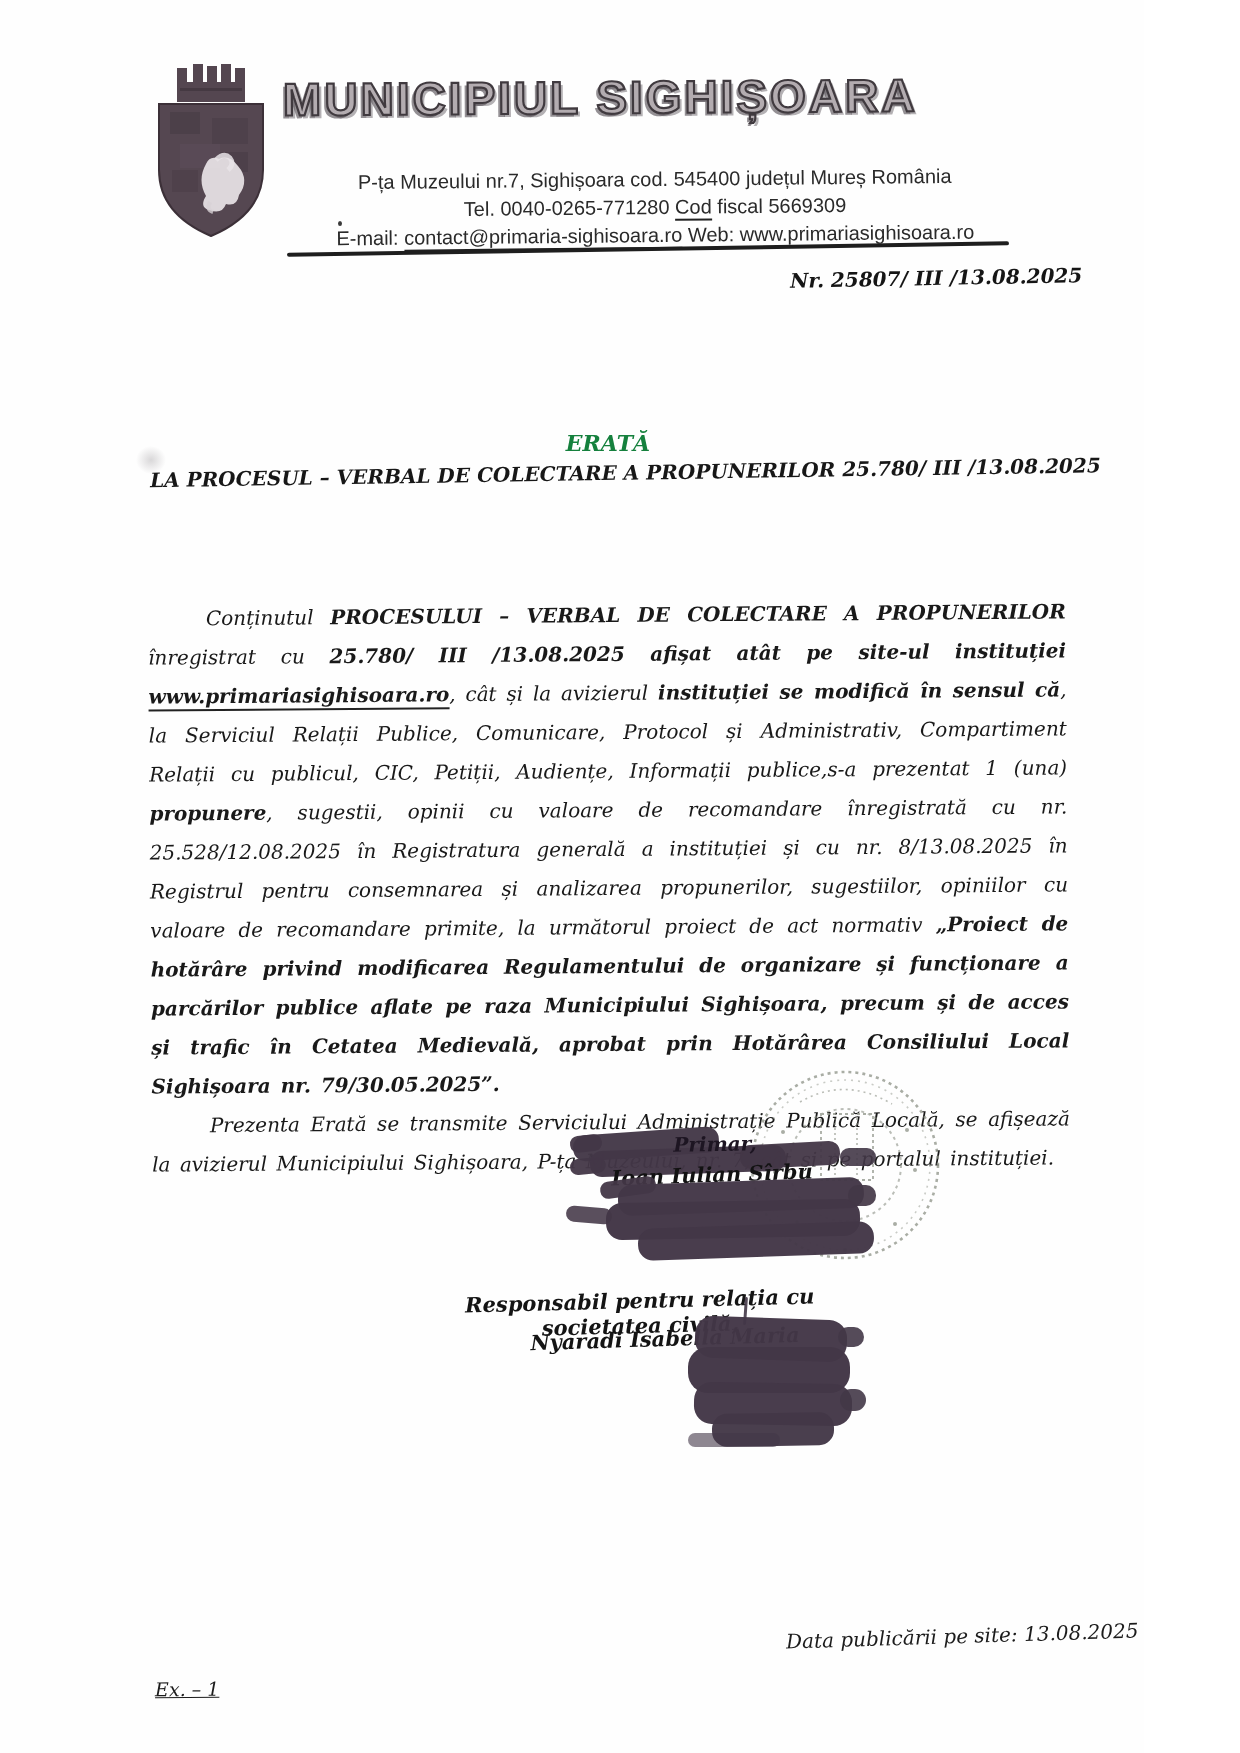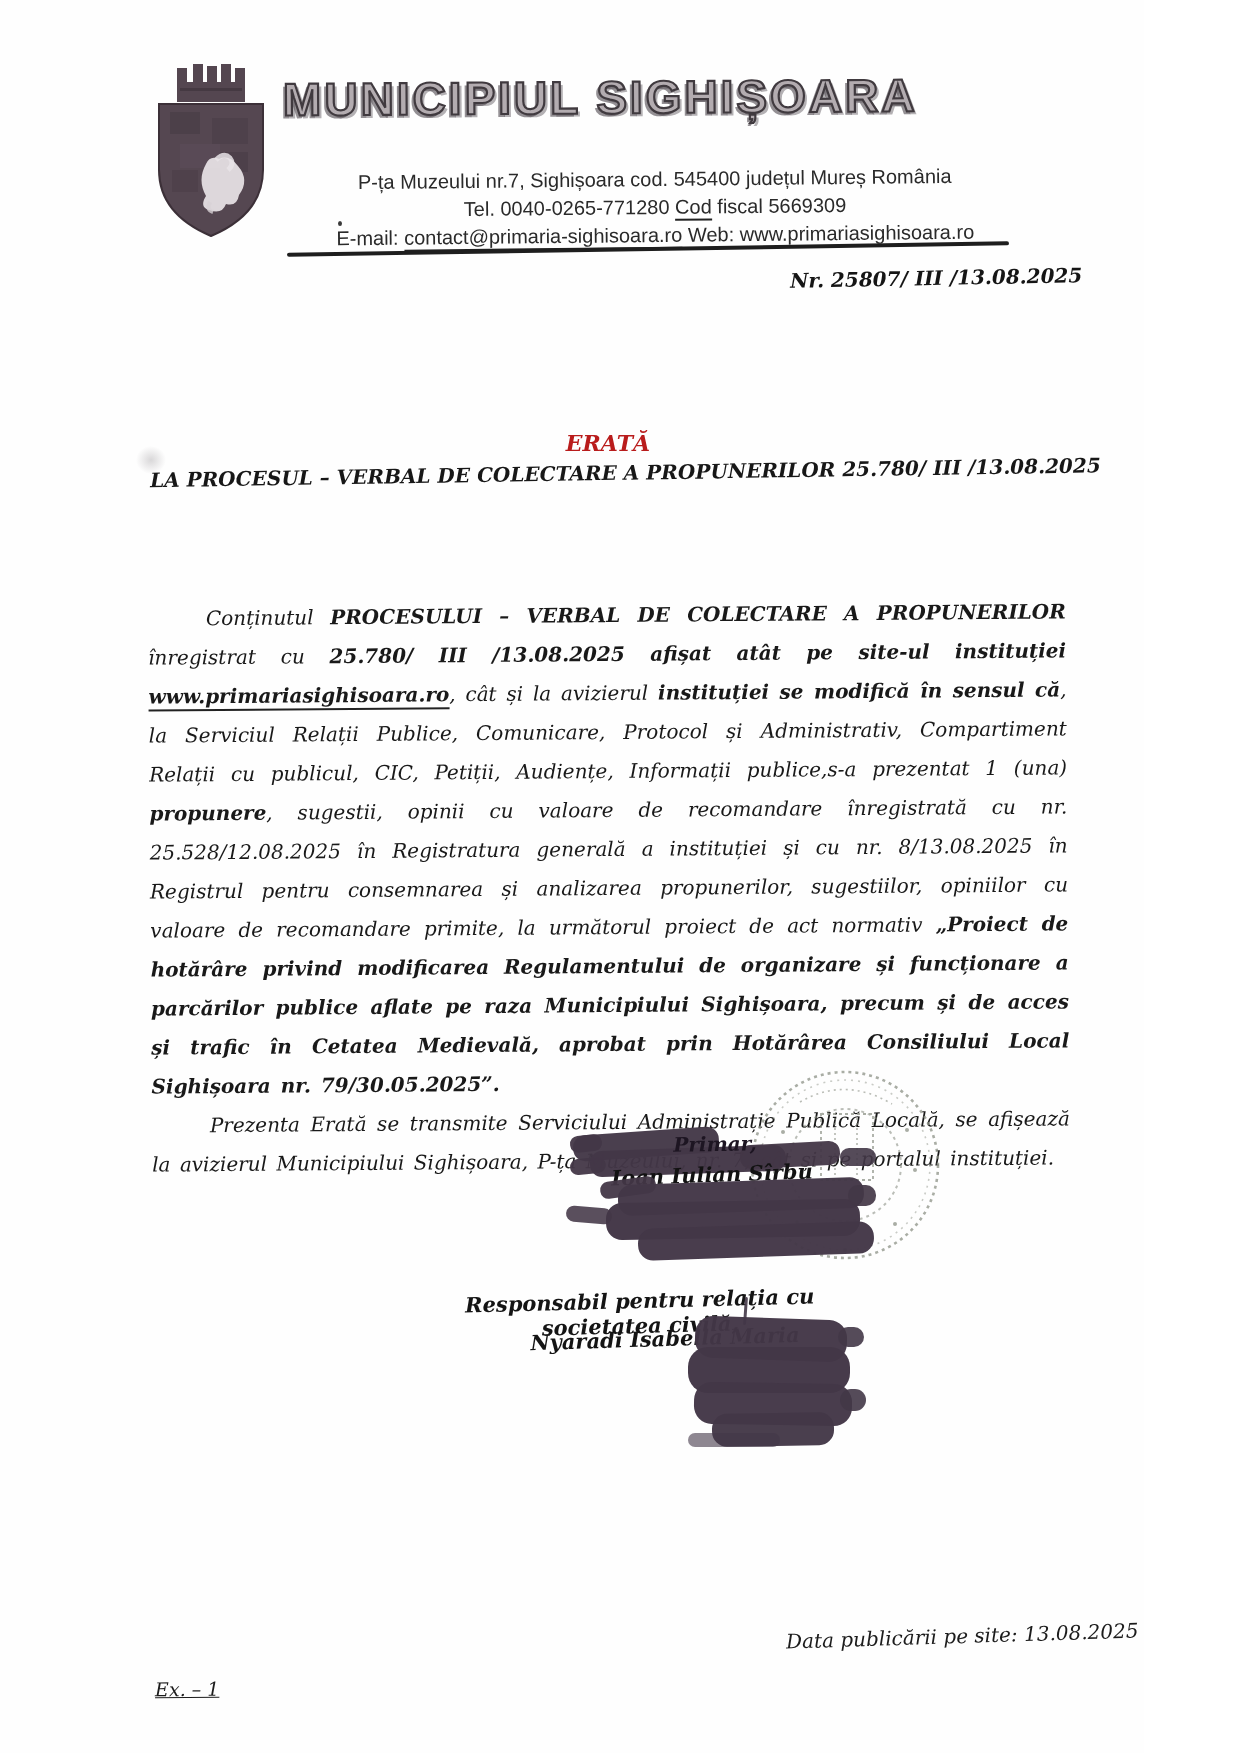--- a/index.html
+++ b/index.html
@@ -30,21 +30,21 @@
   .dot-artifact{position:absolute;left:338px;top:221px;width:4px;height:5px;background:#3a3a3a;border-radius:50%;}
   .smudge{position:absolute;left:136px;top:446px;width:30px;height:28px;border-radius:50%;
     background:radial-gradient(closest-side,rgba(120,115,120,.28),rgba(120,115,120,0));}
   
   .ref-number{
     position:absolute;left:790px;top:266px;font-size:20px;font-weight:bold;font-style:italic;
     white-space:nowrap;transform:rotate(-1.1deg);color:#151515;
   }
   .doc-title{
     position:absolute;left:150px;top:430px;width:916px;text-align:center;
-    font-size:22px;font-weight:bold;font-style:italic;color:#b91c1c;
+    font-size:22px;font-weight:bold;font-style:italic;color:#15803d;
   }
   .doc-subtitle{
     position:absolute;left:150px;top:461px;width:916px;text-align:center;
     font-size:20px;font-weight:bold;font-style:italic;color:#171717;
     white-space:nowrap;transform:rotate(-0.9deg);
   }
   
   .body-block{
     position:absolute;left:150px;top:596px;width:918px;
     font-size:20px;font-style:italic;line-height:39px;text-align:justify;

